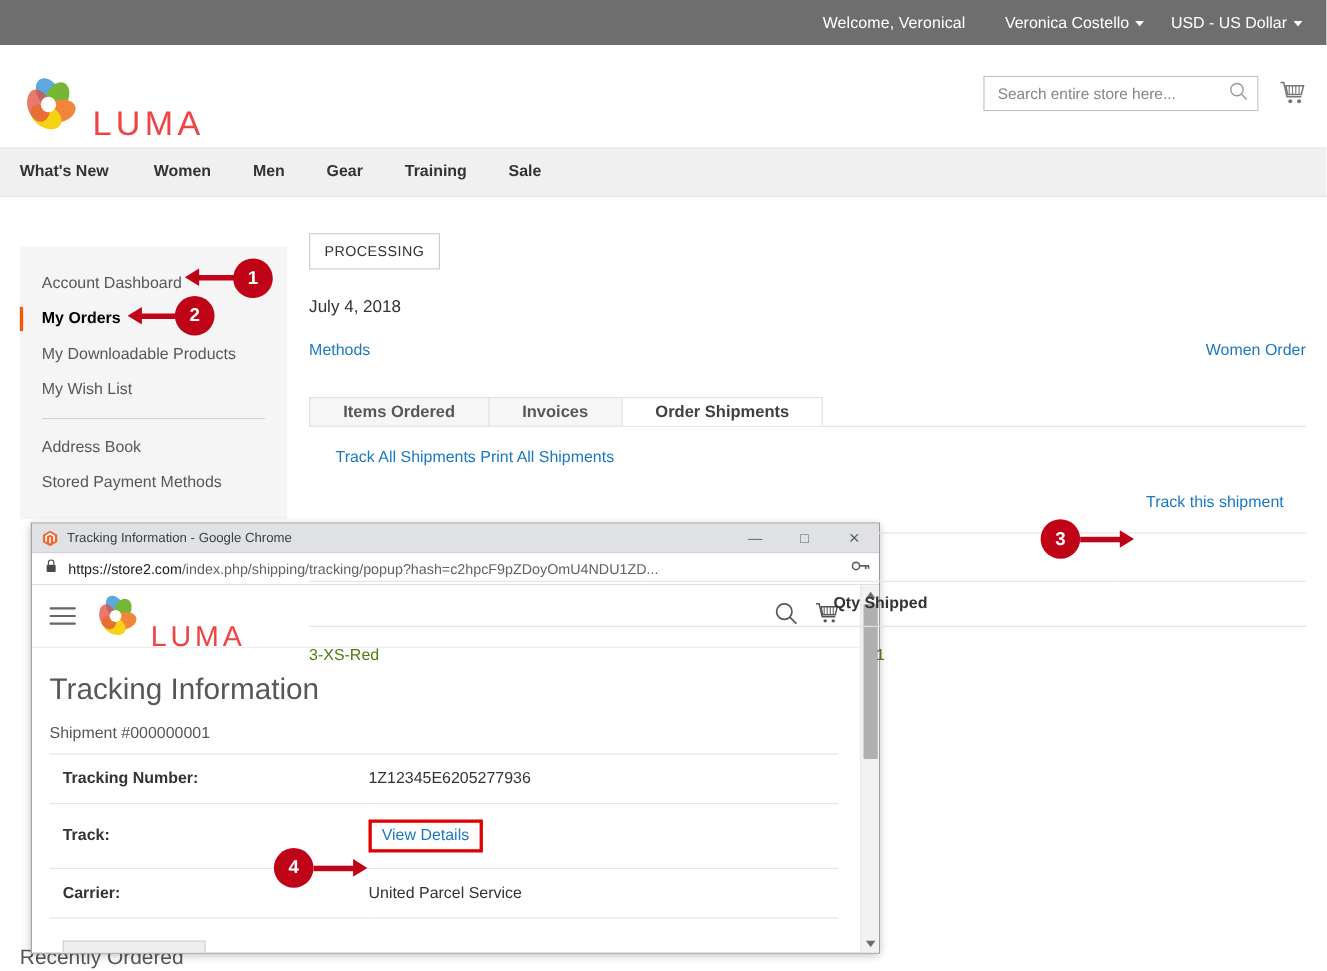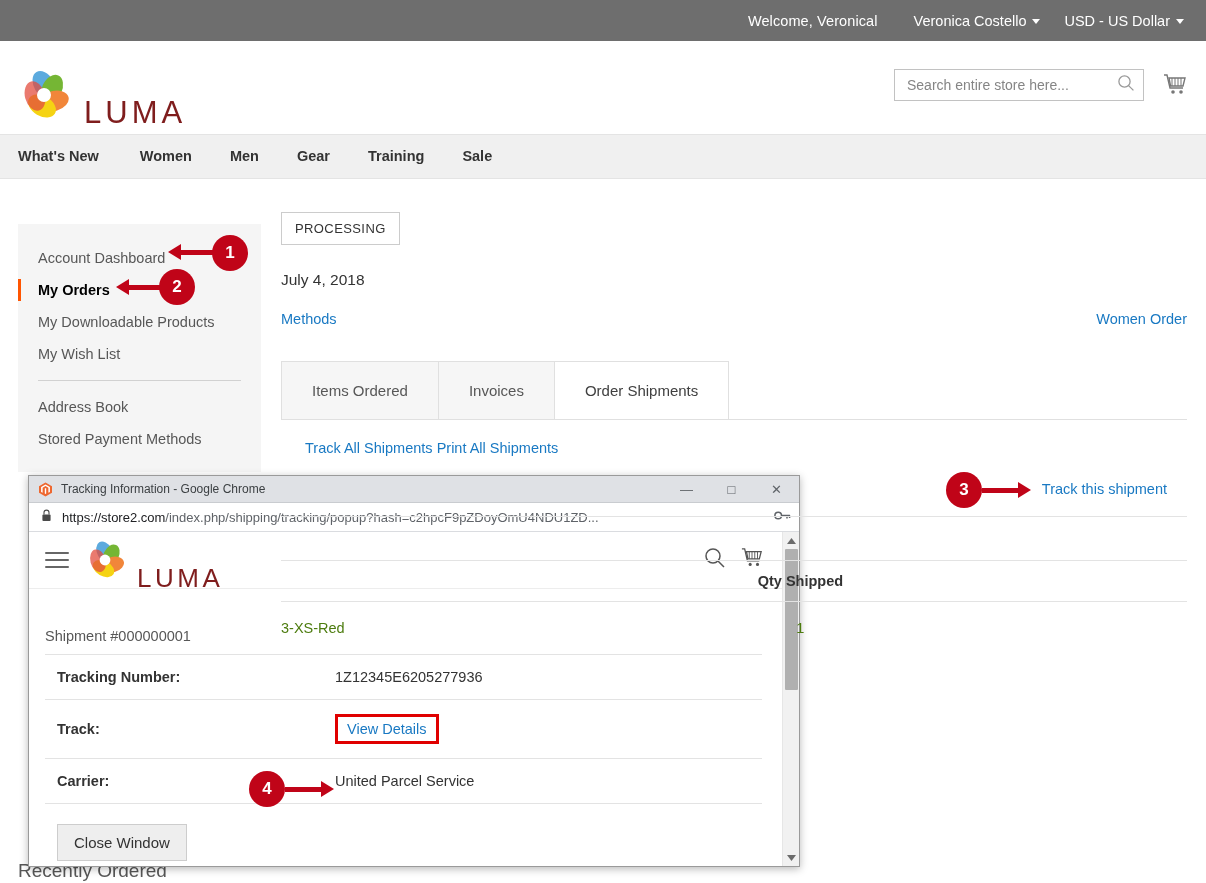--- a/index.html
+++ b/index.html
@@ -23,21 +23,21 @@
   .panel-bar .switcher:last-child { margin-right: 0; }
   .caret-d { display:inline-block; width:0;height:0;border-left:4px solid transparent;border-right:4px solid transparent;border-top:5px solid #ffffff; position:relative; top:1px;}
 
   
   .page-header {
     position: absolute; left: 0; top: 41px; width: 1206px; height: 93px;
     background: #ffffff;
   }
   .logo-wrap { position:absolute; left: 18px; top: 18px; display:flex; align-items:center; gap:14px;}
   .logo-mark { width: 52px; height: 52px; position: relative; }
-  .logo-text { font-size: 31px; letter-spacing: 4px; color: #7f1d1d; font-weight: 400; margin-top: 36px; }
+  .logo-text { font-size: 31px; letter-spacing: 4px; color: #ef4444; font-weight: 400; margin-top: 36px; }
 
   .search-wrap { position:absolute; right: 62px; top: 28px; }
   .search-box {
     width: 250px; height: 32px; border: 1px solid #c2c2c2; background:#fff;
     display:flex; align-items:center; padding: 0 8px 0 12px;
   }
   .search-box input {
     border: 0; outline: 0; flex: 1; font-size: 14px; color: #575757;
     font-family: "Liberation Sans", sans-serif; background: transparent;
   }
@@ -83,22 +83,22 @@
   }
   .order-date { margin-top: 26px; font-size: 15.5px; color: #333333; }
   .order-actions { margin-top: 22px; display:flex; justify-content:space-between; }
   .order-actions a { font-size: 14.5px; color: #1979c3; text-decoration:none; }
 
   
   .tabs { margin-top: 34px; position: relative; }
   .tab-strip { display:flex; }
   .tab {
     border:1px solid #e0e0e0; border-bottom: none; background:#f6f6f6;
-    padding: 20px 30px; font-size: 15px; color: #575757; margin-right: -1px;
-    position: relative; z-index: 1;
+    padding: 4px 30px; font-size: 15px; color: #575757; margin-right: -1px;
+    position: relative; z-index: 1; font-weight: bold;
   }
   .tab.active { background:#ffffff; color:#404040; z-index: 3; }
   .tab-body {
     border-top:1px solid #e0e0e0; position:relative; z-index:2; padding-top: 20px;
     min-height: 430px;
   }
   .ship-links { padding-left: 24px; font-size: 14.5px; }
   .ship-links a { color:#1979c3; text-decoration:none; }
   .track-this-row { margin-top: 24px; padding-right: 20px; text-align: right; }
   .track-this-row a { color:#1979c3; text-decoration:none; font-size: 14.5px; }
@@ -406,20 +406,21 @@
                 <line x1="16" y1="5" x2="16" y2="13" stroke="#555" stroke-width="1"></line>
                 <line x1="19" y1="5" x2="19" y2="13" stroke="#555" stroke-width="1"></line>
                 <circle cx="11" cy="19" r="1.7" fill="#555"></circle>
                   <circle cx="19" cy="19" r="1.7" fill="#555"></circle>
               </svg>
             </span>
           </div>
         </div>
 
         <div class="tracking-body">
+          <h2 class="tracking-title">Tracking Information</h2>
           <div class="shipment-no">Shipment #000000001</div>
 
           <table class="t-table">
             <tbody>
               <tr>
                 <th>Tracking Number:</th>
                 <td>1Z12345E6205277936</td>
               </tr>
               <tr>
                 <th>Track:</th>

